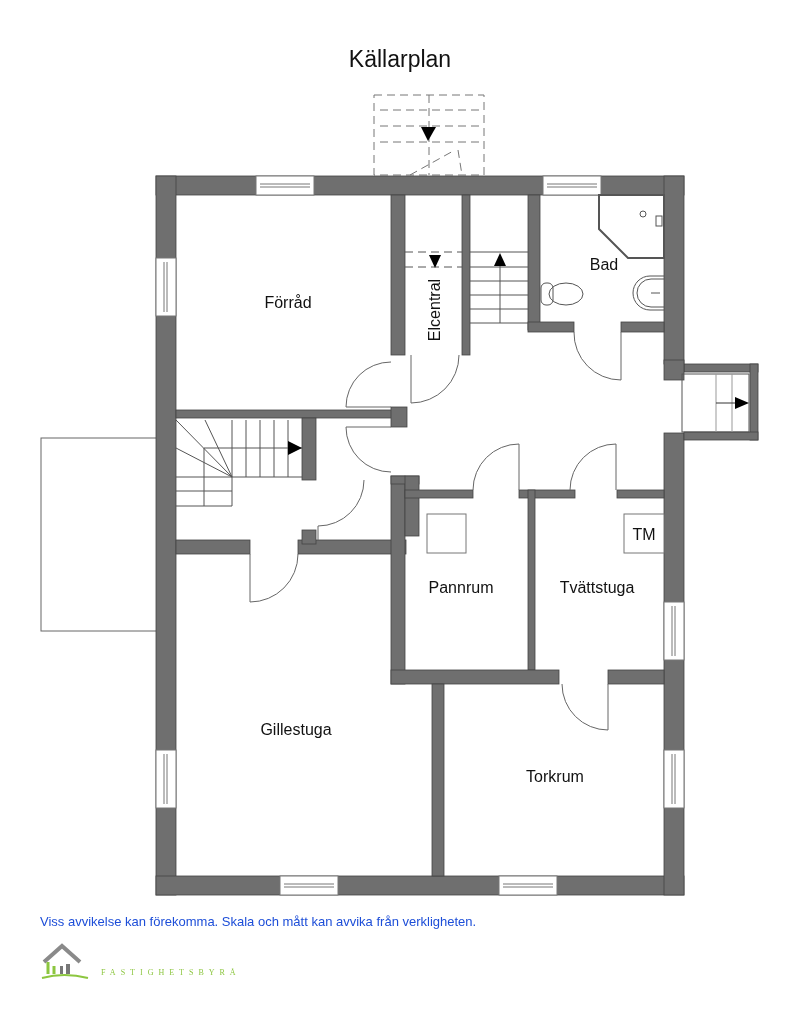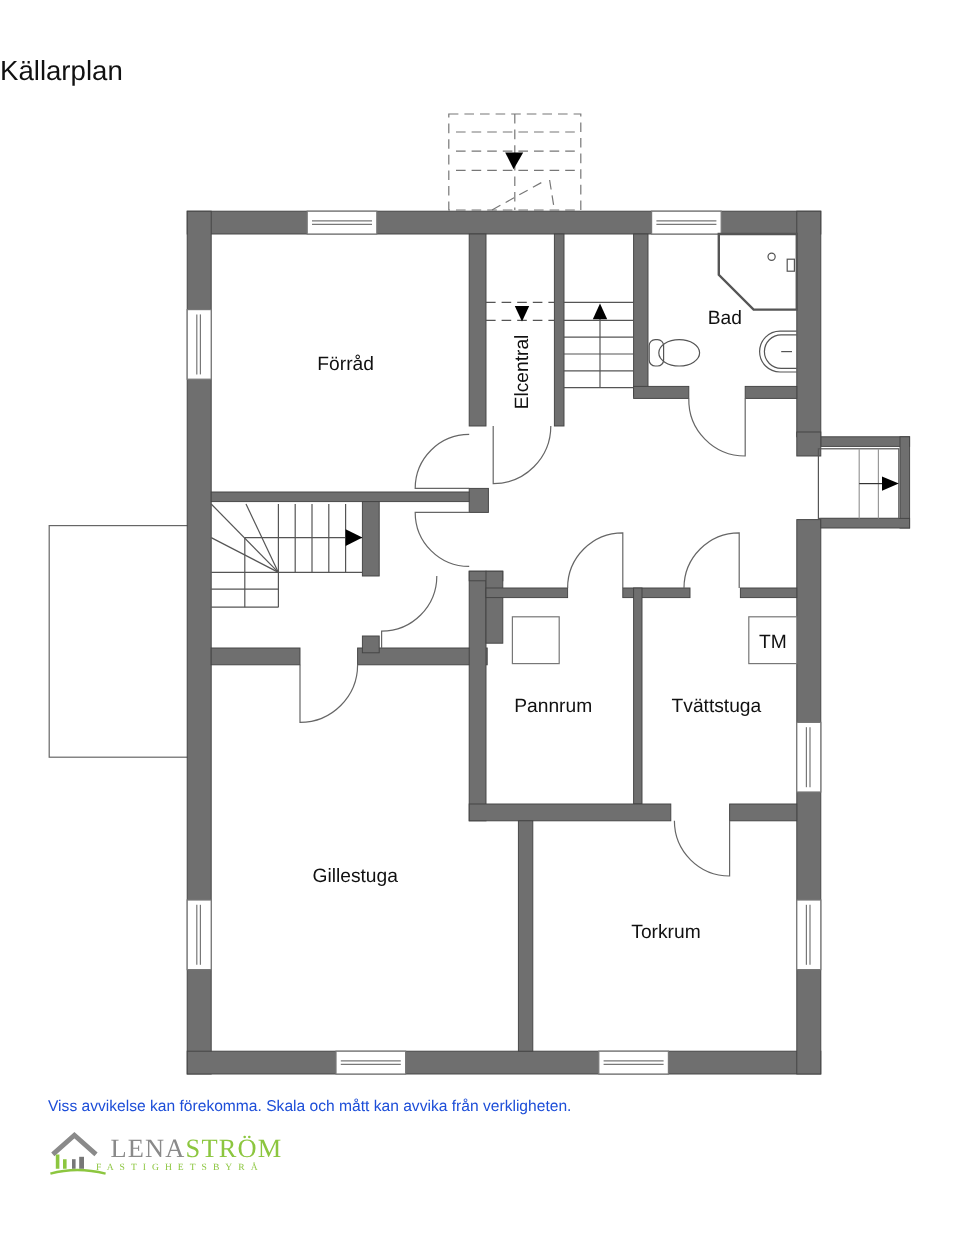--- a/index.html
+++ b/index.html
@@ -1,25 +1,25 @@
 <!DOCTYPE html>
 <html><head>
   <meta charset="utf-8">
   <style>
     html, body { margin:0; padding:0; background:#ffffff; }
     body { width:800px; height:1031px; position:relative; overflow:hidden; font-family:"Liberation Sans", sans-serif; }
-    .title { position:absolute; left:0; width:800px; top:46px; text-align:left; font-size:23px; color:#111; }
+    .title { position:absolute; left:0; width:800px; top:46px; text-align:center; font-size:23px; color:#111; }
     svg.plan { position:absolute; left:0; top:0; }
     .room-label { font-family:"Liberation Sans", sans-serif; font-size:16px; fill:#111; }
     .disclaimer { position:absolute; left:40px; top:914px; font-size:13px; color:#1d4ed8; }
     .logo { position:absolute; left:40px; top:940px; width:220px; height:44px; }
     .logo .brand { position:absolute; left:52px; top:4px; font-family:"Liberation Serif", serif; font-size:22px; letter-spacing:1px; }
     .logo .brand .b1 { color:#8a8a8a; }
     .logo .brand .b2 { color:#8cc63f; }
-    .logo .sub { position:absolute; left:40px; top:28px; font-family:"Liberation Serif", serif; font-size:8px; letter-spacing:5px; color:#8cc63f; }
+    .logo .sub { position:absolute; left:61px; top:28px; font-family:"Liberation Serif", serif; font-size:8px; letter-spacing:5px; color:#8cc63f; }
   </style>
 </head>
 <body>
 
 <div class="title">Källarplan</div>
 
 <svg class="plan" width="800" height="910" viewBox="0 0 800 910">
 
   <g fill="none" stroke="#777" stroke-width="1" stroke-dasharray="8,5">
     <rect x="374" y="95" width="110" height="80"></rect>
@@ -195,15 +195,14 @@
 <div class="disclaimer">Viss avvikelse kan förekomma. Skala och mått kan avvika från verkligheten.</div>
 
 <div class="logo">
   <svg width="50" height="44" viewBox="0 0 50 44" style="position:absolute;left:0;top:0;">
     <path d="M4,22 L22,6 L40,22" fill="none" stroke="#8a8a8a" stroke-width="4"></path>
     <path d="M8,22 L8,34 M14,26 L14,34" stroke="#8cc63f" stroke-width="3"></path>
     <rect x="20" y="26" width="3" height="8" fill="#777"></rect>
     <rect x="26" y="24" width="4" height="10" fill="#777"></rect>
     <path d="M2,38 Q24,32 48,38" fill="none" stroke="#8cc63f" stroke-width="2"></path>
   </svg>
-  <div class="brand"><span class="b1">LENA</span><span class="b2">STRÖM</span></div>
   <div class="sub">FASTIGHETSBYRÅ</div>
 </div>
 
 </body></html>

